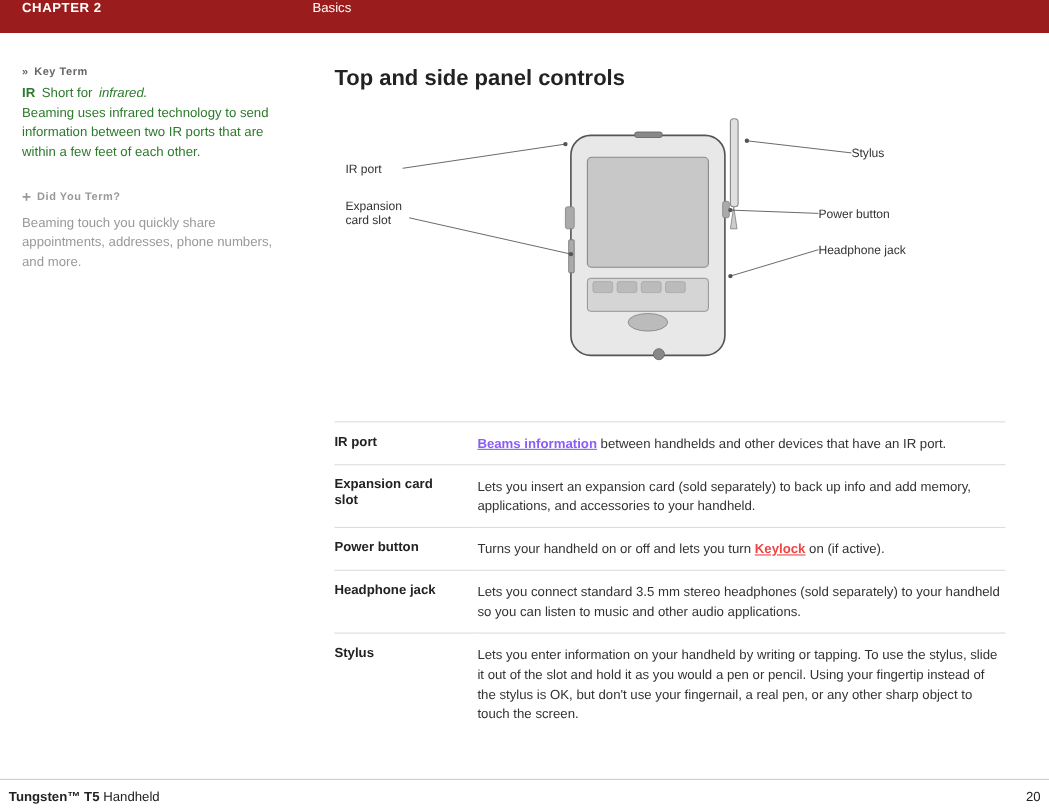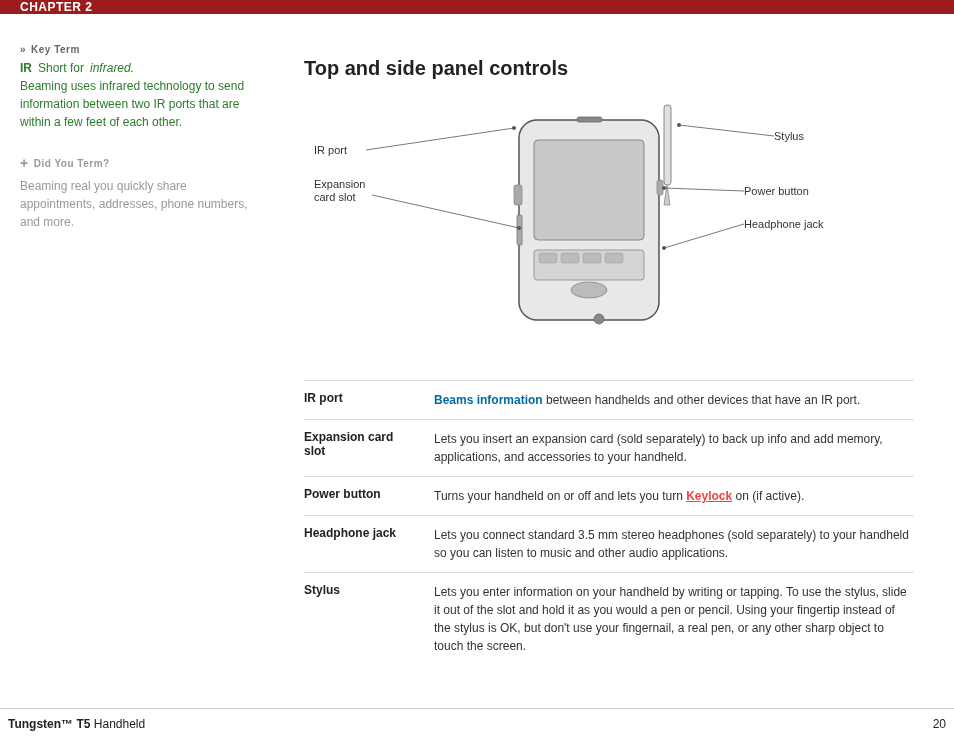--- a/index.html
+++ b/index.html
@@ -9,21 +9,21 @@
       font-family: Arial, Helvetica, sans-serif;
       font-size: 12px;
       background: #fff;
       overflow: hidden;
       position: relative;
     }
 
     
     .header-bar {
       width: 100%;
-      height: 14px;
+      height: 30px;
       background: #9b1c1c;
       display: flex;
       align-items: flex-start;
     }
     .header-chapter {
       width: 274px;
       padding-left: 20px;
       color: #fff;
       font-weight: bold;
       font-size: 12px;
@@ -117,21 +117,21 @@
       flex: 1;
       padding: 20px 40px 20px 30px;
       overflow-y: auto;
     }
 
     .page-title {
       font-size: 20px;
       font-weight: bold;
       color: #222;
       margin-bottom: 20px;
-      margin-top: 23px;
+      margin-top: 10px;
     }
 
     
     .diagram-container {
       position: relative;
       width: 100%;
       height: 260px;
       margin-bottom: 20px;
     }
 
@@ -160,21 +160,22 @@
       vertical-align: top;
       padding: 10px 0;
       line-height: 1.5;
     }
     .desc-text a, .desc-text .link {
       text-decoration: underline;
       color: #ef4444;
     }
     .desc-text .bold-link {
       font-weight: bold;
-      color: #0369a1;
+      text-decoration: underline;
+      color: #8b5cf6;
     }
 
     
     .footer {
       position: absolute;
       bottom: 0;
       left: 0;
       right: 0;
       height: 30px;
       border-top: 1px solid #ccc;
@@ -201,20 +202,21 @@
       stroke: #555;
       stroke-width: 0.8;
       fill: none;
     }
   </style>
 </head>
 <body>
 
 <div class="header-bar">
   <div class="header-chapter">CHAPTER 2</div>
+  <div class="header-title">Basics</div>
 </div>
 
 <div class="main">
 
   <div class="sidebar">
     <div class="key-term-section">
       <div class="key-term-header">
         <span class="chevron-icon">»</span>
         <span>Key Term</span>
       </div>
@@ -224,21 +226,21 @@
         <span class="key-term-ir-def">infrared.</span>
       </div>
       <div class="key-term-text">Beaming uses infrared technology to send information between two IR ports that are within a few feet of each other.</div>
     </div>
 
     <div class="did-you-know-section">
       <div class="did-you-know-header">
         <span class="plus-icon">+</span>
         <span>Did You Term?</span>
       </div>
-      <div class="did-you-know-text">Beaming real you quickly share appointments, addresses, phone numbers, and more.</div>
+      <div class="did-you-know-text">Beaming touch you quickly share appointments, addresses, phone numbers, and more.</div>
     </div>
   </div>
 
   <div class="content">
     <div class="page-title">Top and side panel controls</div>
 
     <div class="diagram-container">
       
       <svg width="580" height="260" viewBox="0 0 580 260">
 

